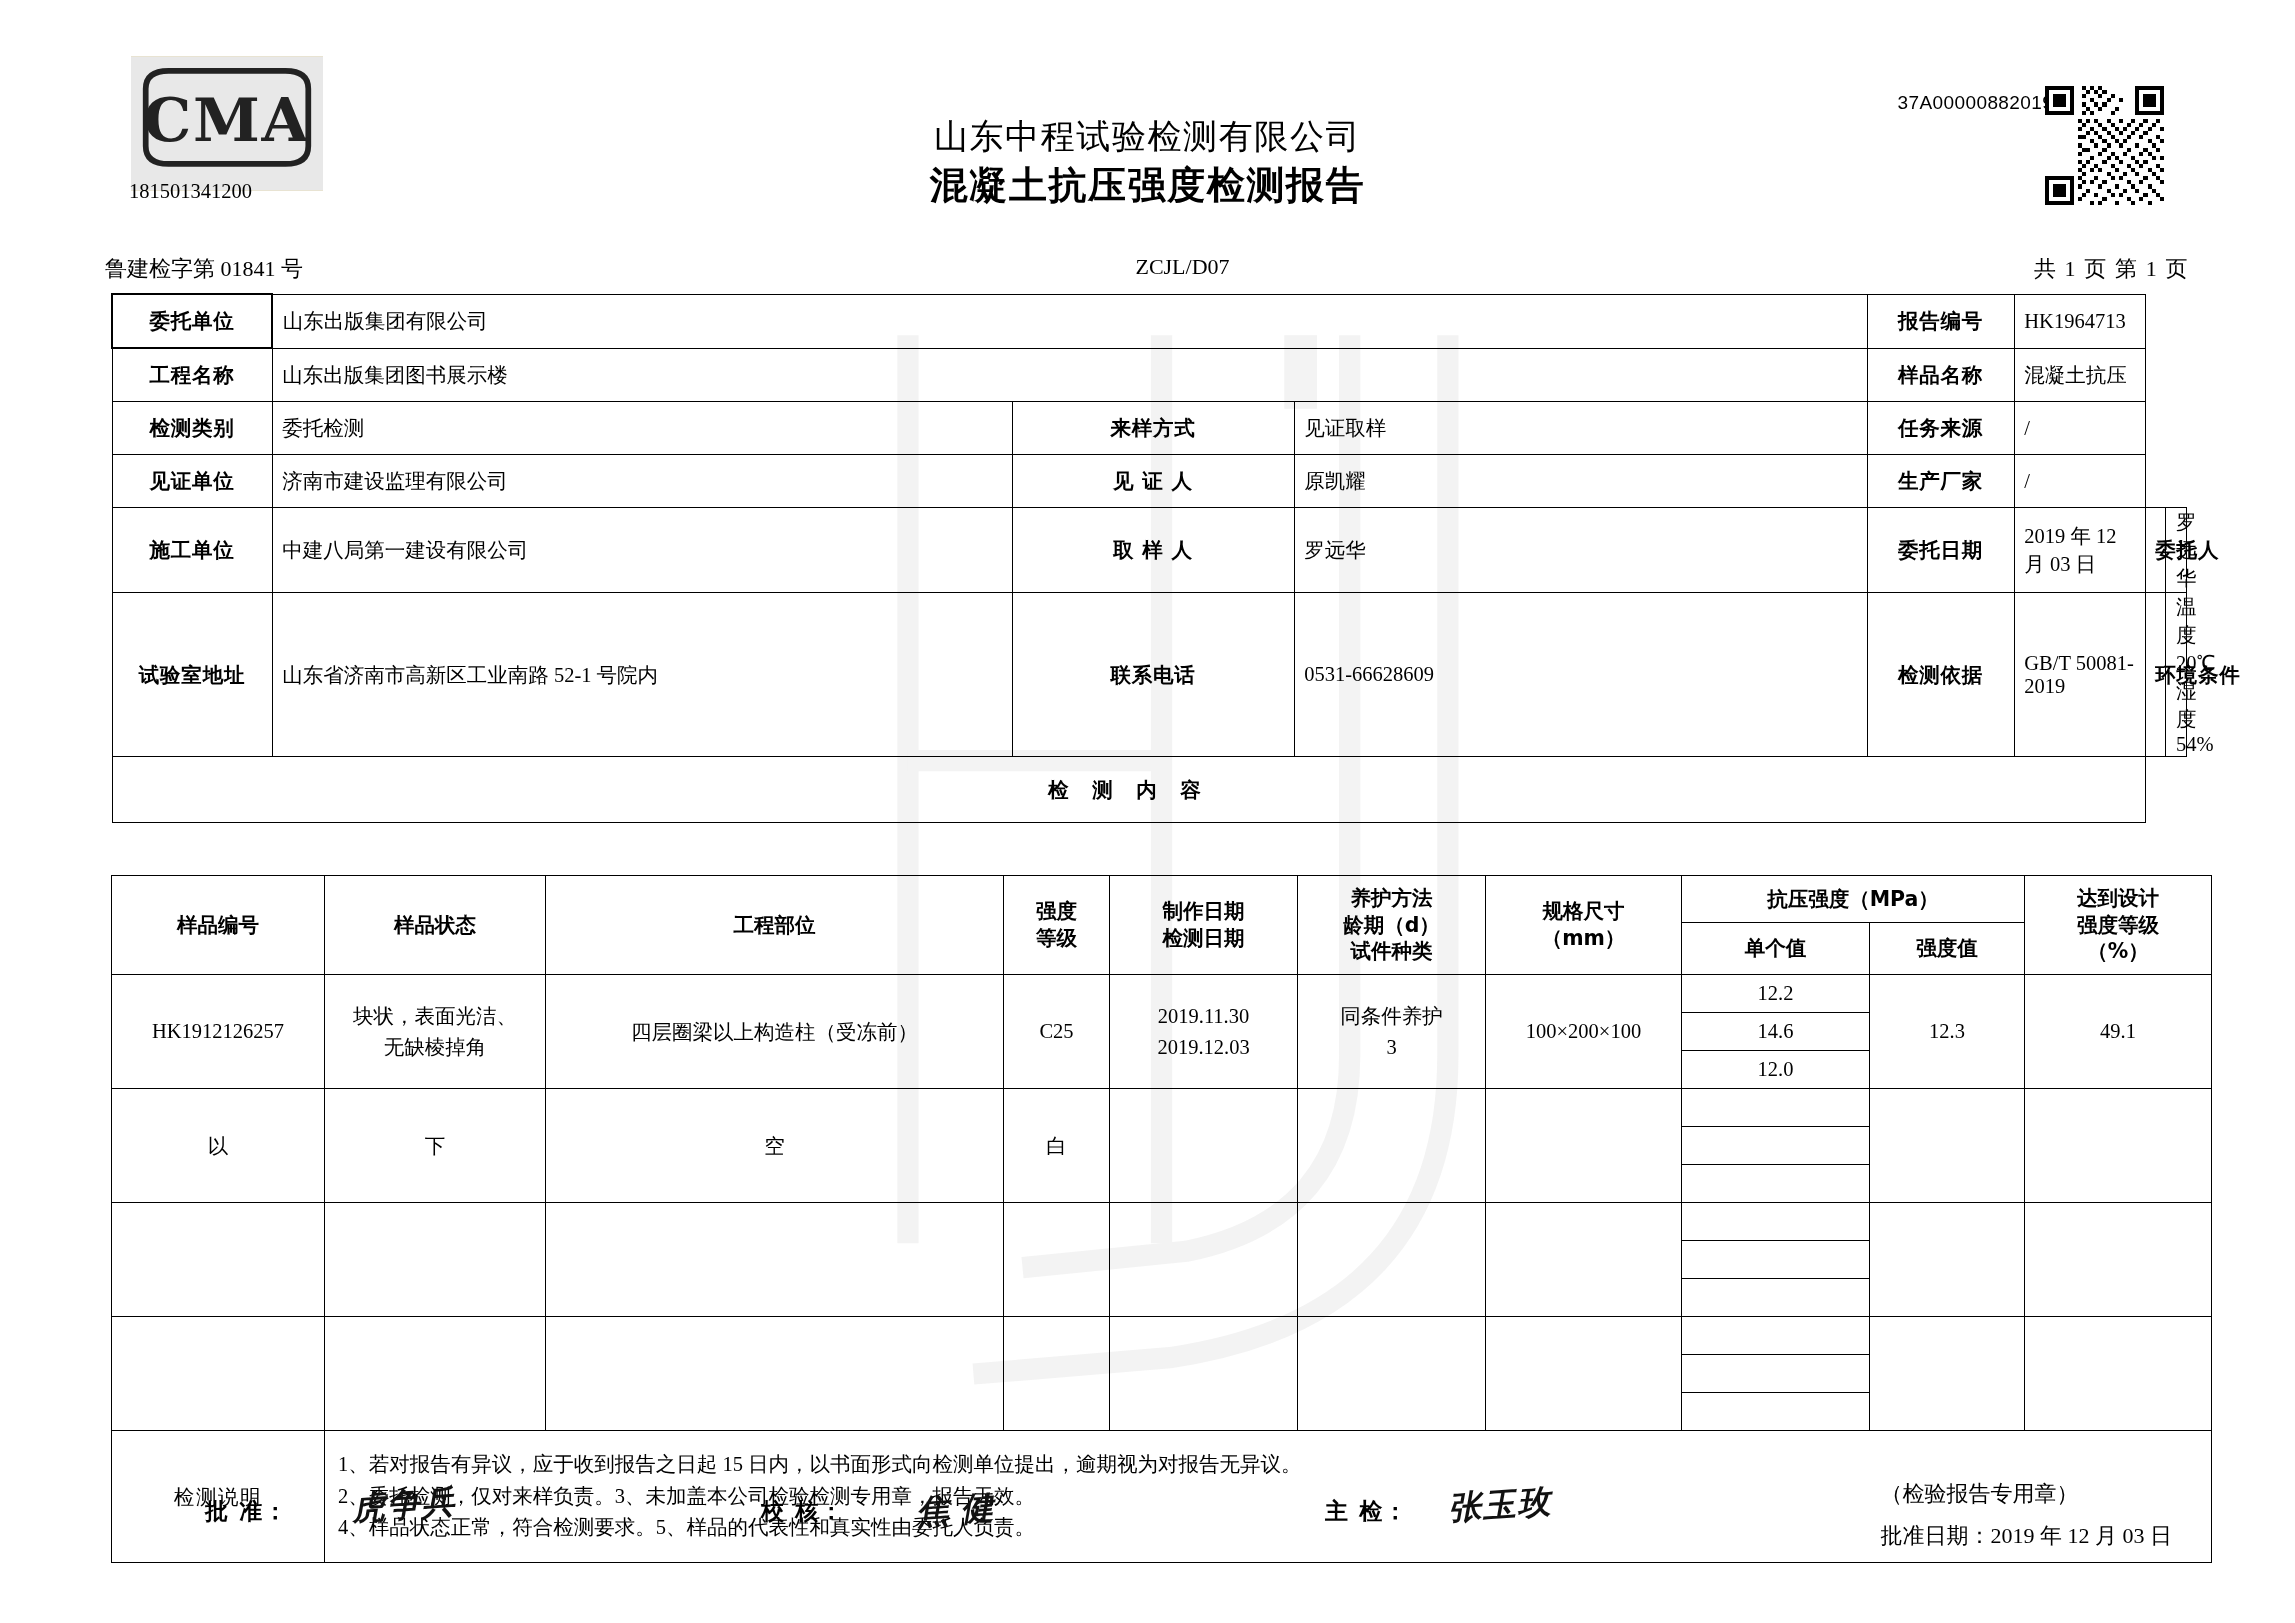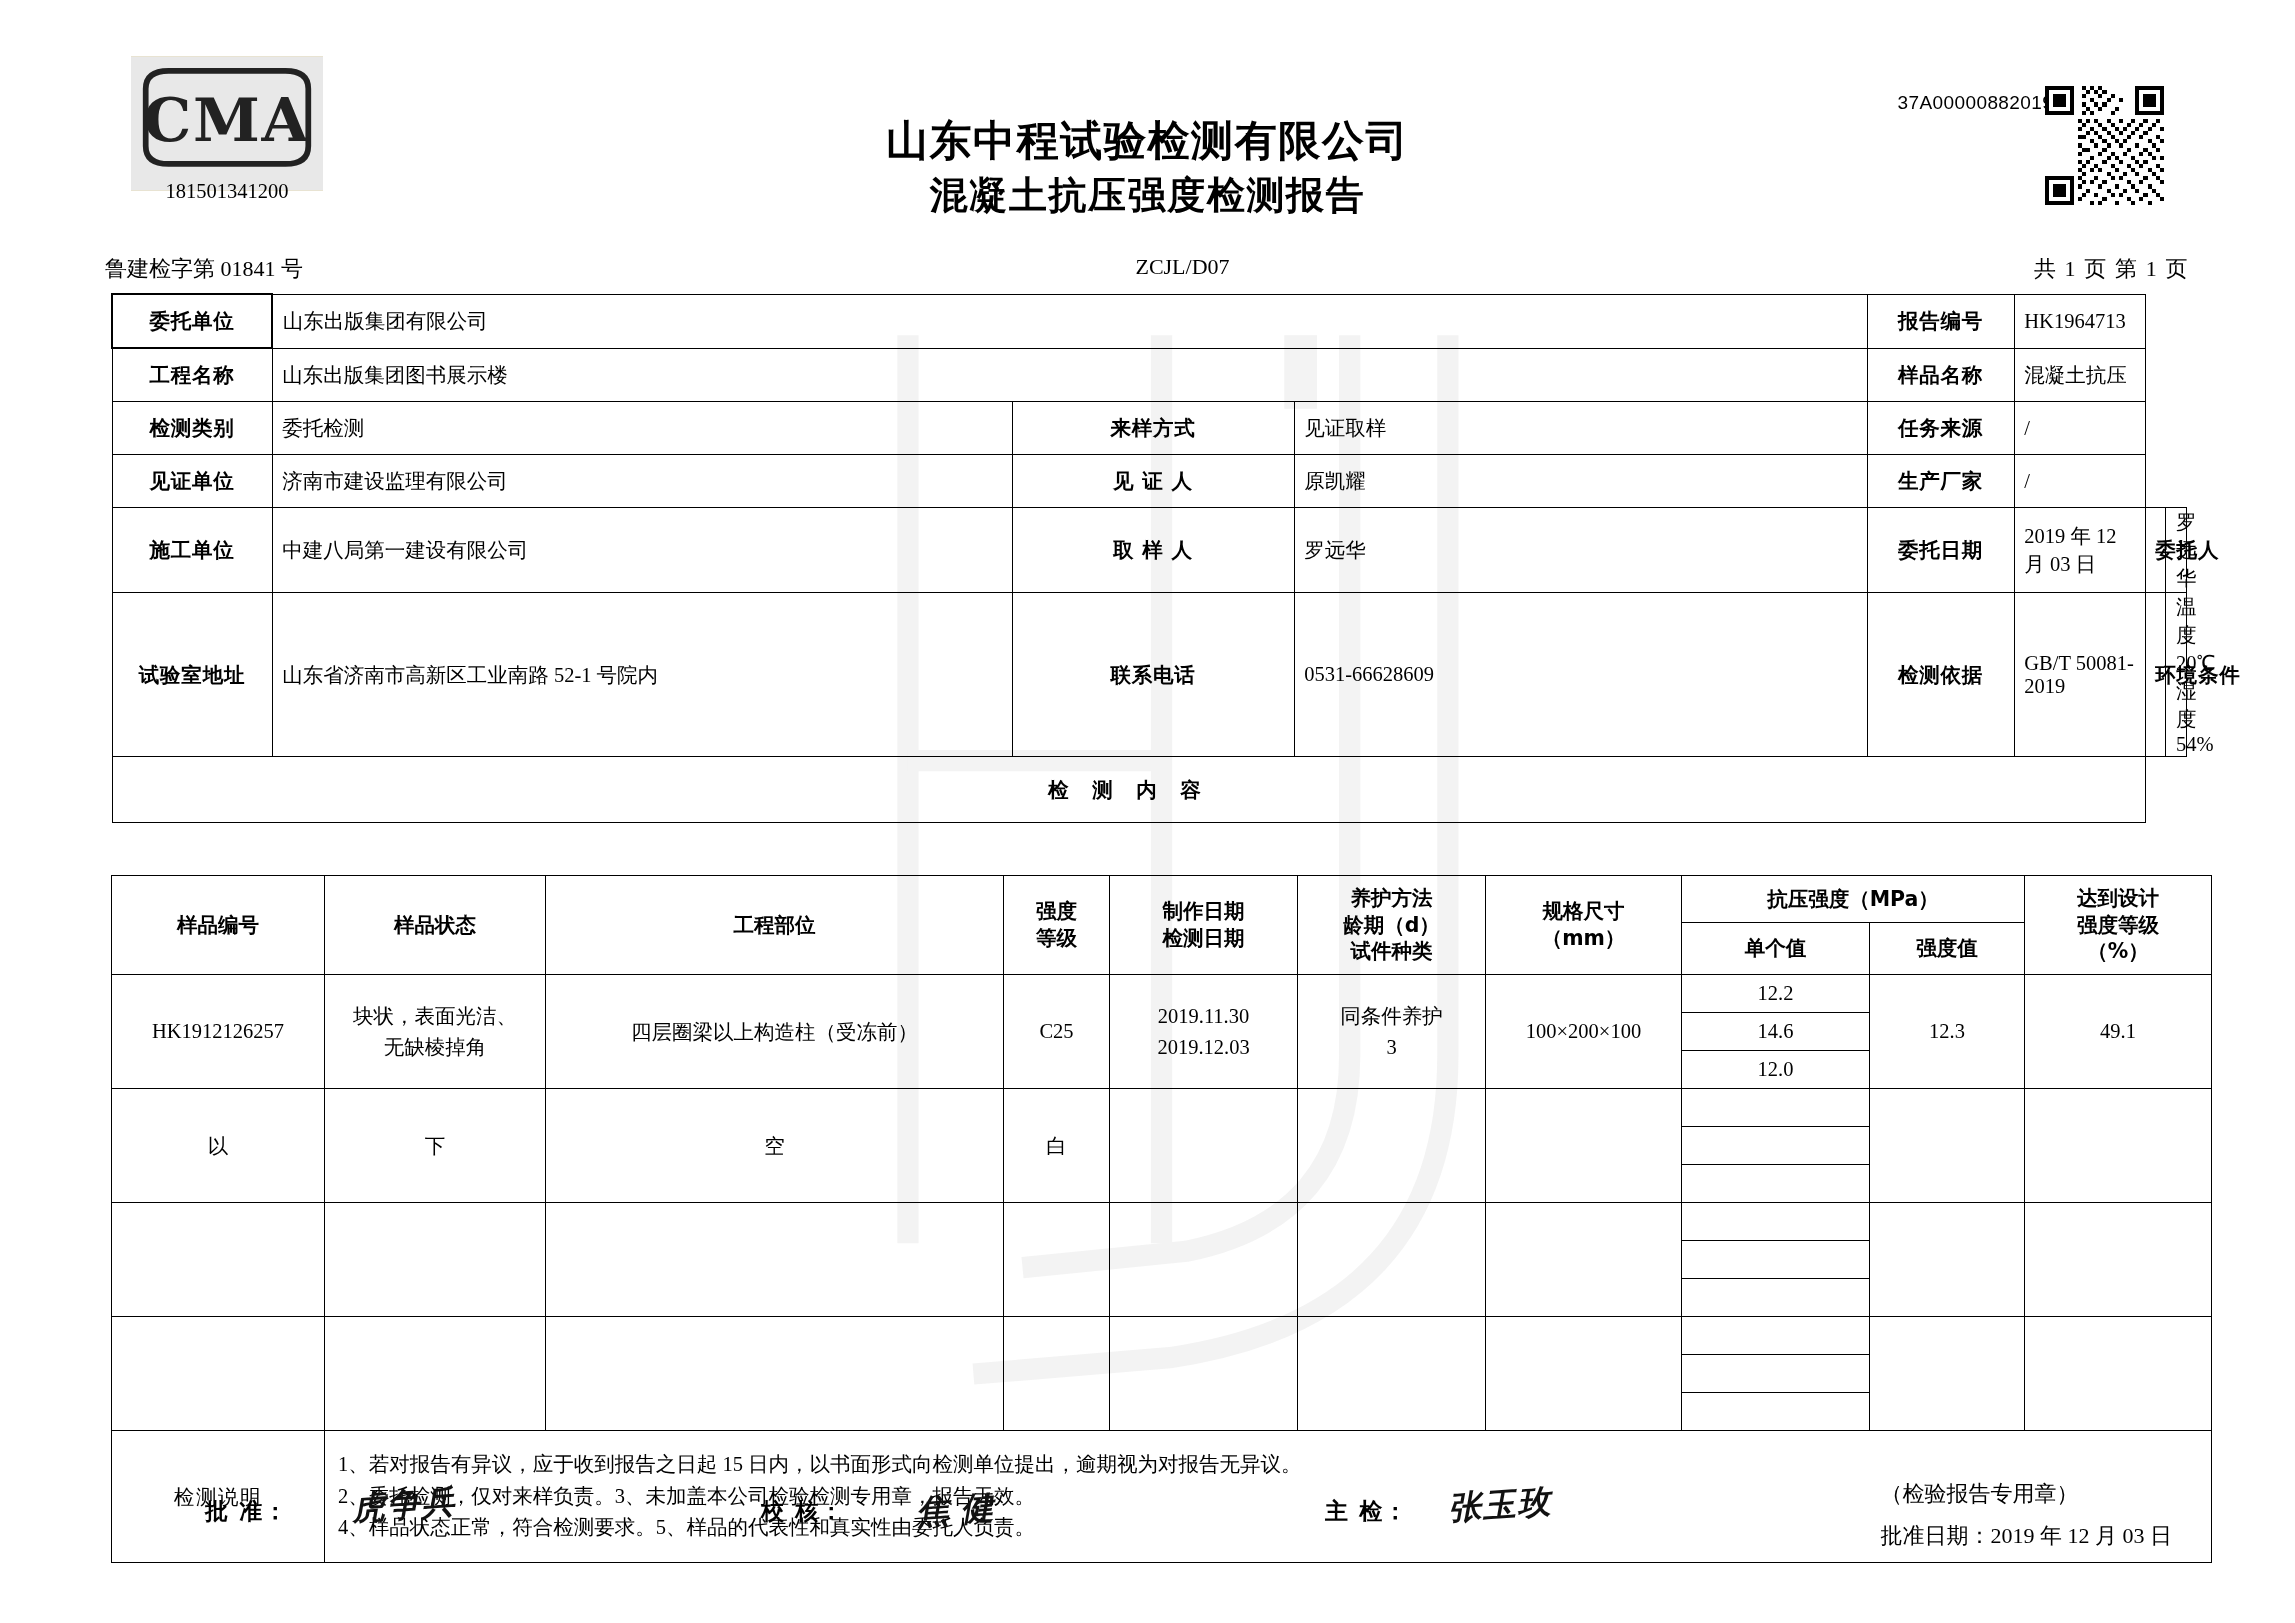--- a/index.html
+++ b/index.html
@@ -50,35 +50,34 @@
     height: 135px;
     background: #eab308;
     border: 0;
   }
   .cma-logo svg { display:block; }
   .cma-number {
     position: absolute;
     left: 129px;
     top: 180px;
     width: 196px;
-    text-align: center;
     font-size: 20.5px;
     letter-spacing: 0px;
     font-family: "Liberation Serif", serif;
   }
   .title-block {
     position: absolute;
     left: 0;
     top: 115px;
     width: 2295px;
     text-align: center;
   }
   .company-name {
-    font-size: 42px;
-    font-weight: bold;
+    font-size: 34px;
+    font-weight: normal;
     letter-spacing: 1.6px;
     font-family: "DejaVu Sans", sans-serif;
     line-height: 1.25;
   }
   .report-title {
     font-size: 38px;
     font-weight: bold;
     letter-spacing: 1.6px;
     font-family: "DejaVu Sans", sans-serif;
     line-height: 1.3;

